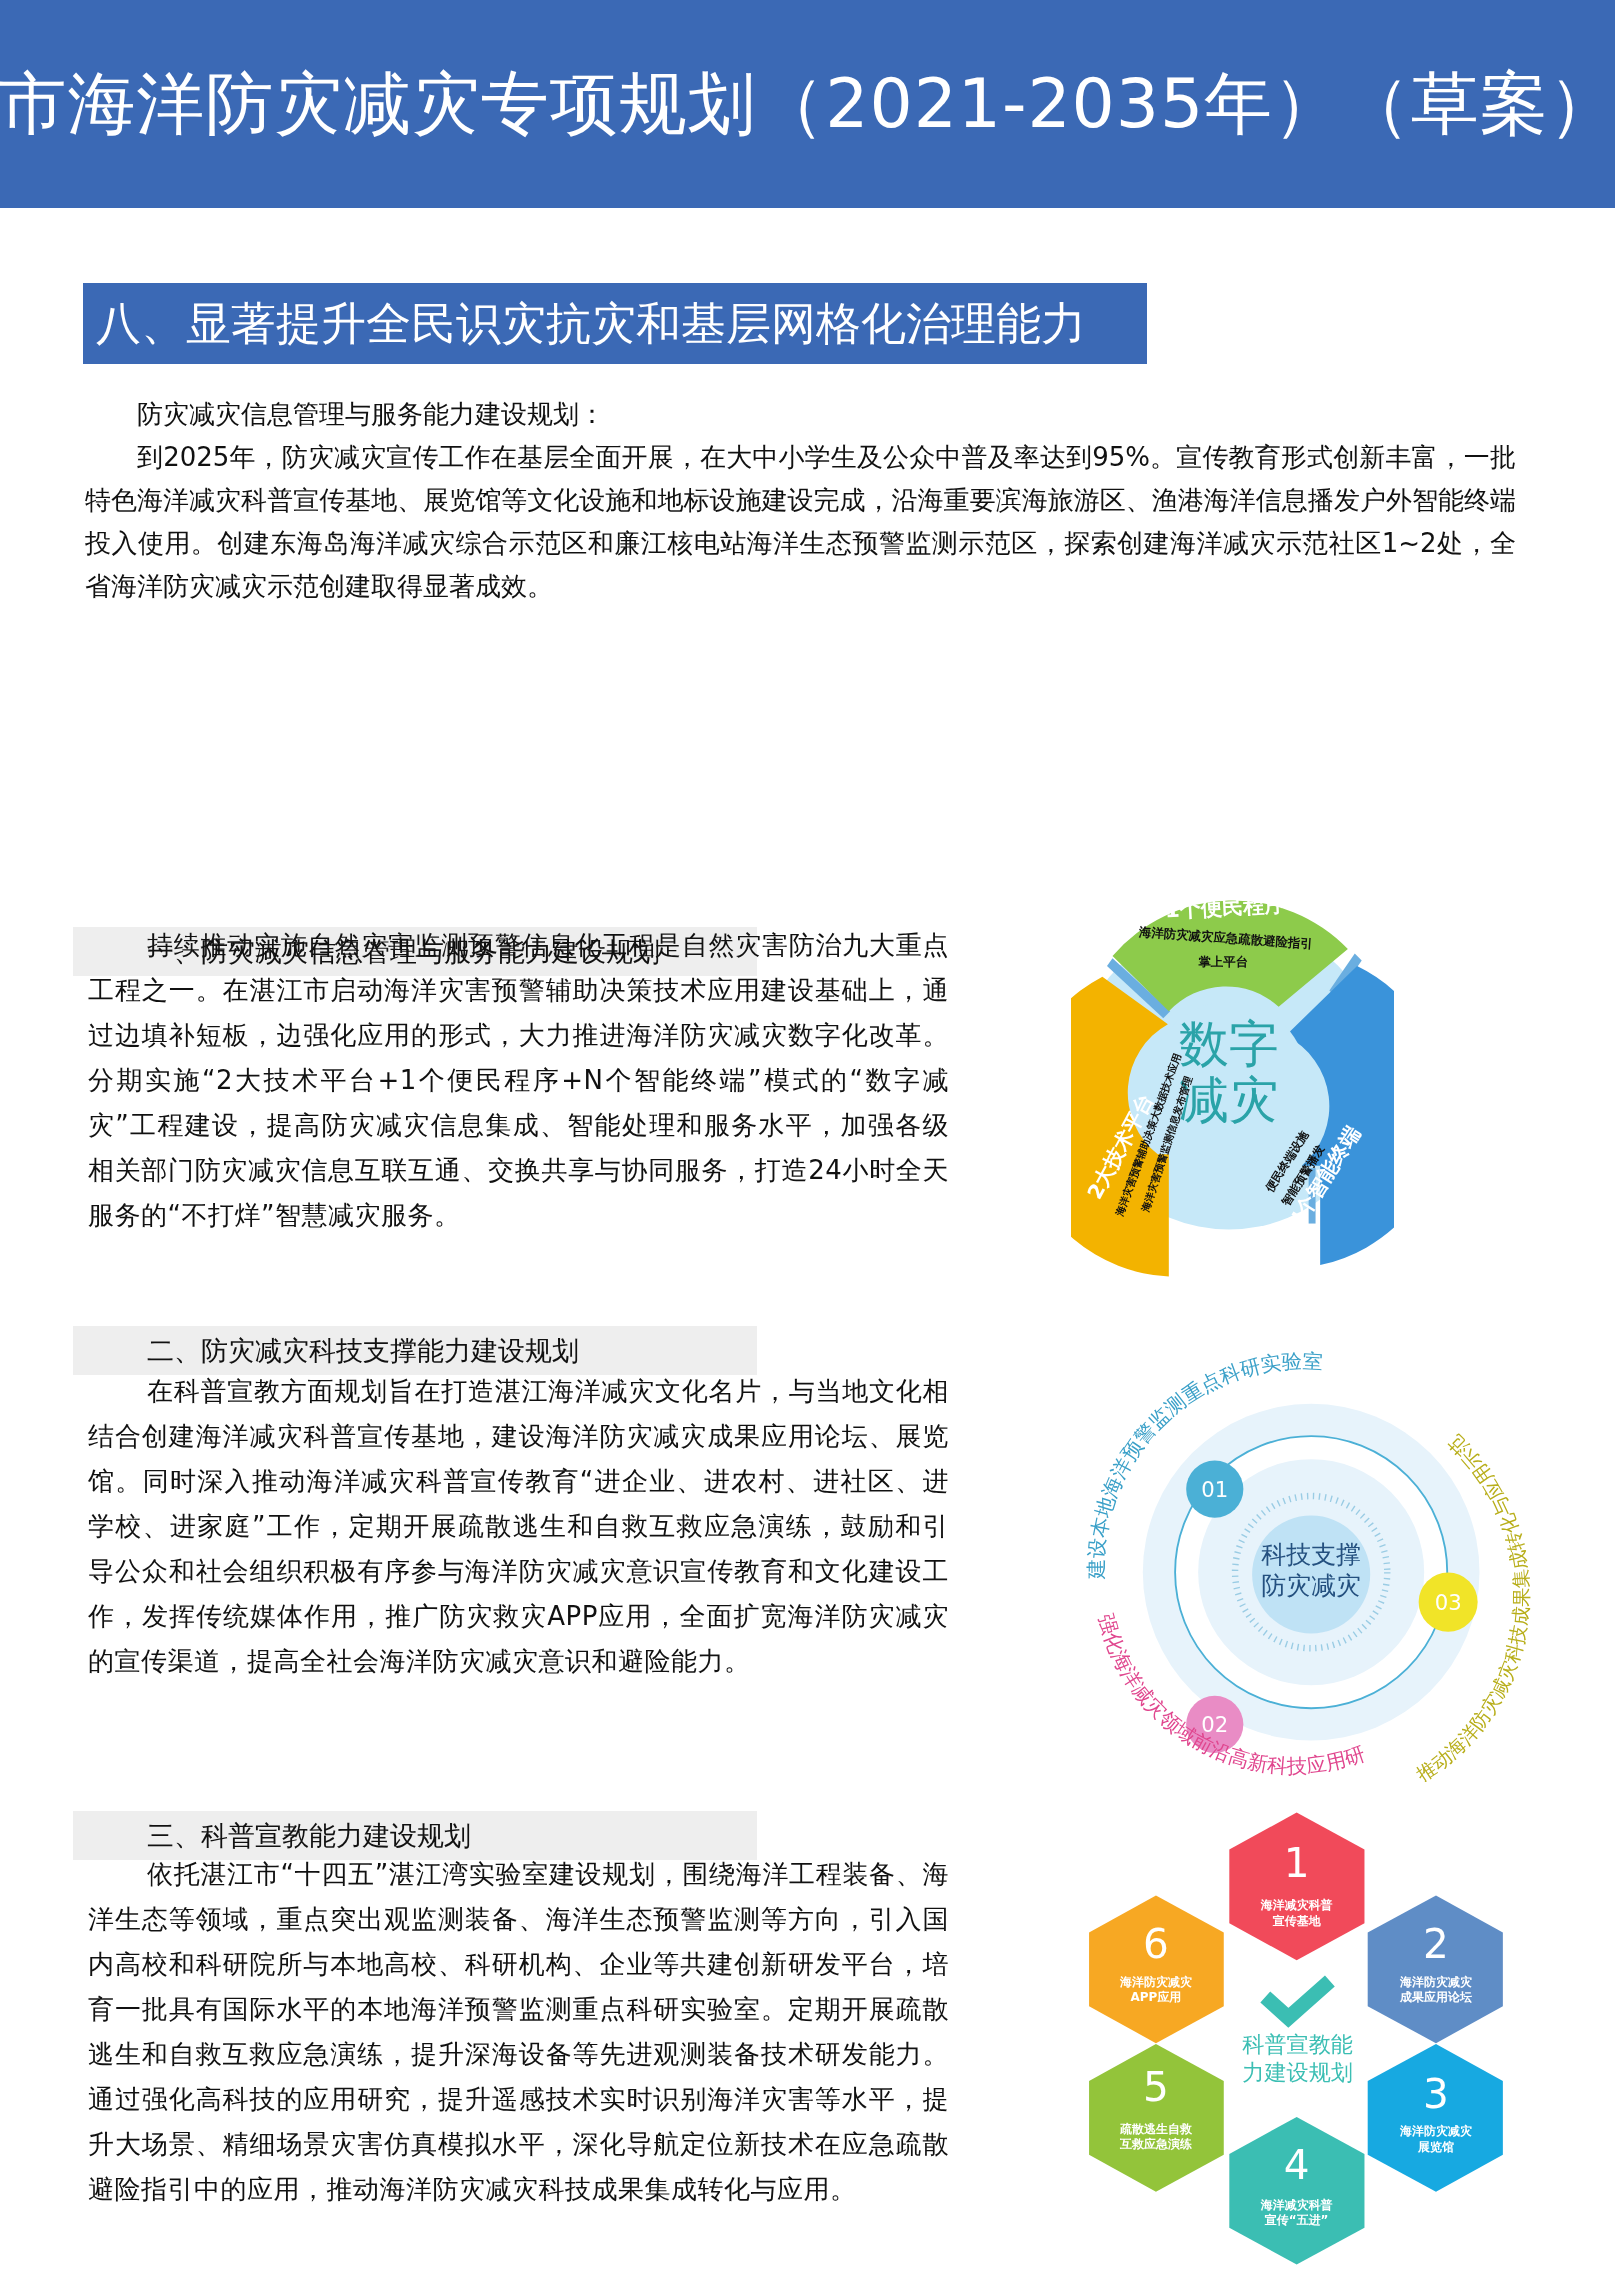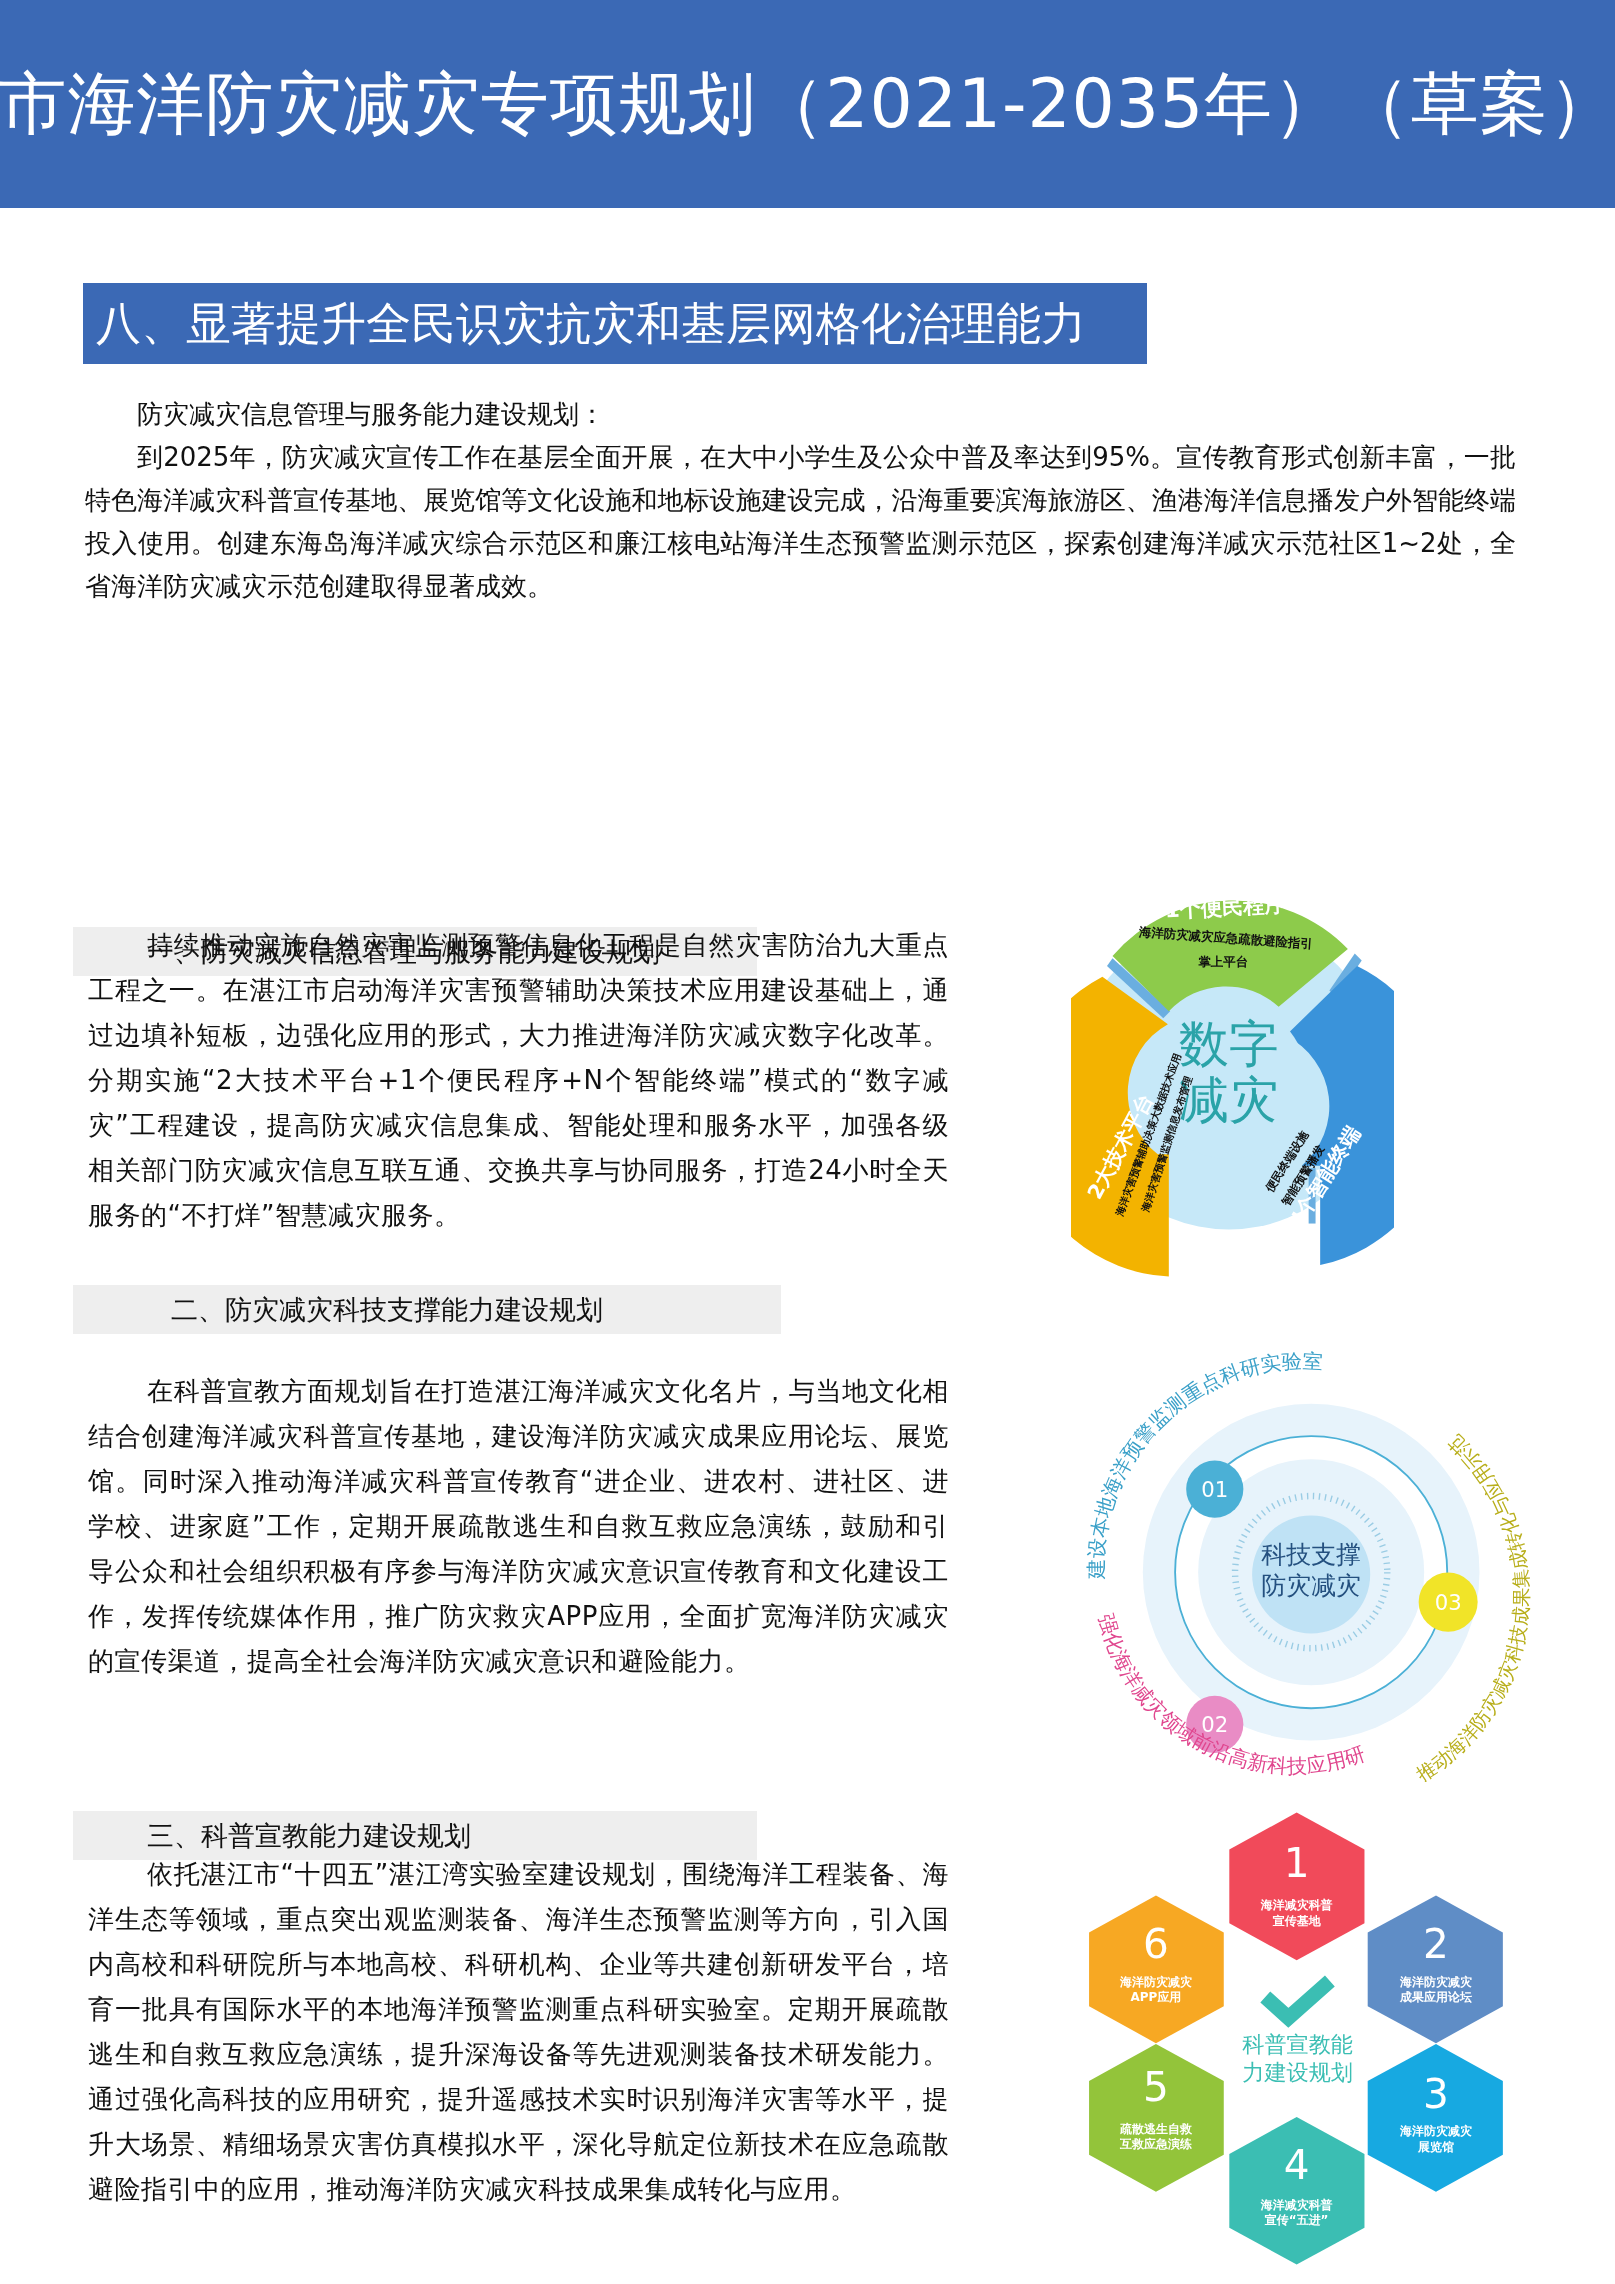--- a/index.html
+++ b/index.html
@@ -37,21 +37,21 @@
   <p>到2025年，防灾减灾宣传工作在基层全面开展，在大中小学生及公众中普及率达到95%。宣传教育形式创新丰富，一批特色海洋减灾科普宣传基地、展览馆等文化设施和地标设施建设完成，沿海重要滨海旅游区、渔港海洋信息播发户外智能终端投入使用。创建东海岛海洋减灾综合示范区和廉江核电站海洋生态预警监测示范区，探索创建海洋减灾示范社区1~2处，全省海洋防灾减灾示范创建取得显著成效。</p>
 </div>
 
 <div class="abs sub-bar" style="top:927px;">
   <span>一、防灾减灾信息管理与服务能力建设规划</span>
 </div>
 <div class="abs body-col" style="top:923px;">
   <p>持续推动实施自然灾害监测预警信息化工程是自然灾害防治九大重点工程之一。在湛江市启动海洋灾害预警辅助决策技术应用建设基础上，通过边填补短板，边强化应用的形式，大力推进海洋防灾减灾数字化改革。分期实施“2大技术平台+1个便民程序+N个智能终端”模式的“数字减灾”工程建设，提高防灾减灾信息集成、智能处理和服务水平，加强各级相关部门防灾减灾信息互联互通、交换共享与协同服务，打造24小时全天服务的“不打烊”智慧减灾服务。</p>
 </div>
 
-<div class="abs sub-bar" style="top:1285px;padding-left:24px;">
+<div class="abs sub-bar" style="top:1326px;">
   <span>二、防灾减灾科技支撑能力建设规划</span>
 </div>
 <div class="abs body-col" style="top:1369px;">
   <p>在科普宣教方面规划旨在打造湛江海洋减灾文化名片，与当地文化相结合创建海洋减灾科普宣传基地，建设海洋防灾减灾成果应用论坛、展览馆。同时深入推动海洋减灾科普宣传教育“进企业、进农村、进社区、进学校、进家庭”工作，定期开展疏散逃生和自救互救应急演练，鼓励和引导公众和社会组织积极有序参与海洋防灾减灾意识宣传教育和文化建设工作，发挥传统媒体作用，推广防灾救灾APP应用，全面扩宽海洋防灾减灾的宣传渠道，提高全社会海洋防灾减灾意识和避险能力。</p>
 </div>
 
 <div class="abs sub-bar" style="top:1811px;">
   <span>三、科普宣教能力建设规划</span>
 </div>
 <div class="abs body-col" style="top:1852px;">

